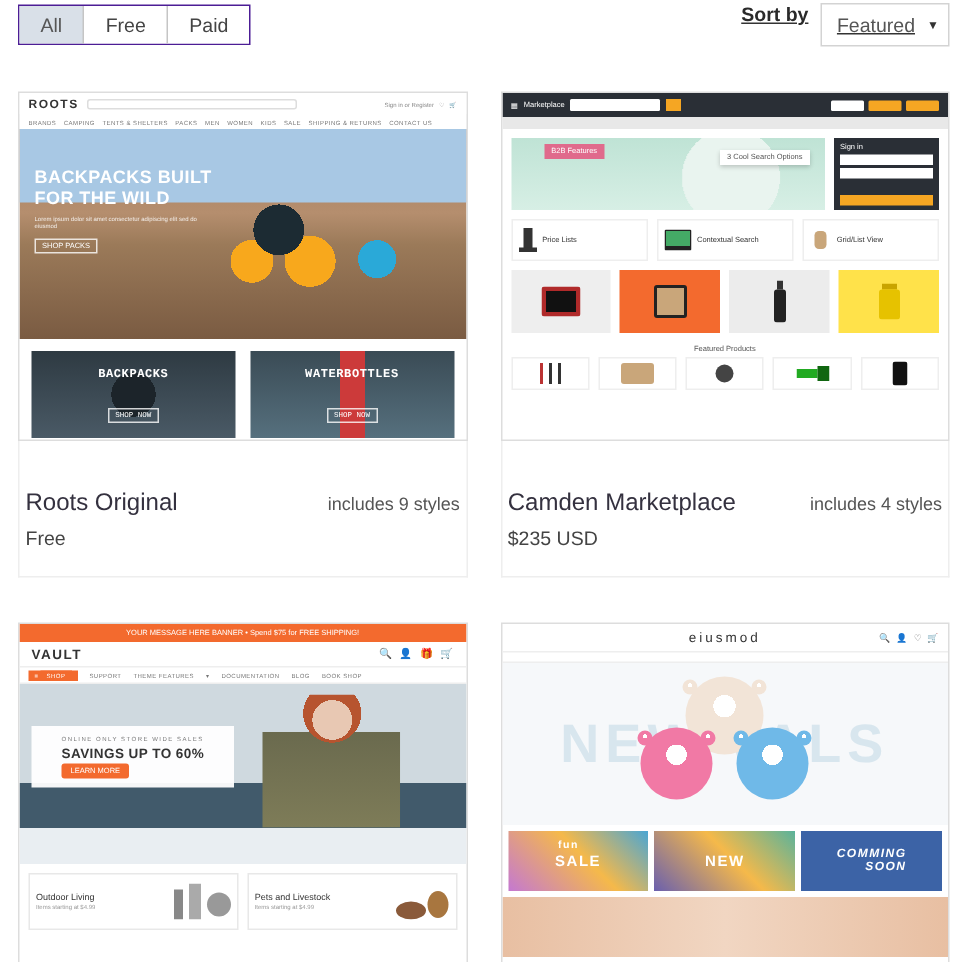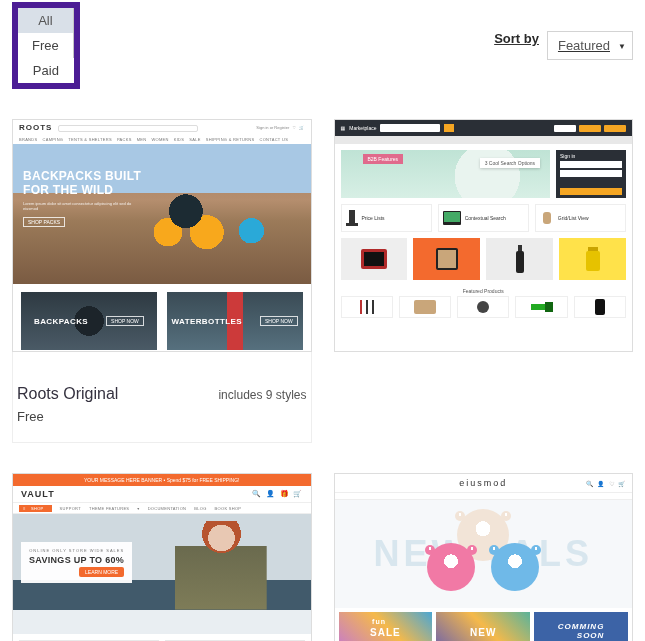--- a/index.html
+++ b/index.html
@@ -12,22 +12,21 @@
     color: #333;
   }
   .topbar {
     display: flex;
     justify-content: space-between;
     align-items: center;
     margin-bottom: 30px;
   }
   .filters {
     display: flex;
-    border: 6px solid #4c1d95;
-    flex-direction: column;
+    border: 1px solid #4c1d95;
   }
   .filters button {
     background: #fff;
     border: none;
     border-right: 1px solid #c5c5c5;
     padding: 5px 14px;
     font-size: 13px;
     cursor: pointer;
     color: #444;
   }
@@ -138,21 +137,21 @@
       radial-gradient(circle at 80% 62%, #2aa9d8 0 5%, transparent 5%),
       linear-gradient(#a8c8e4,#a8c8e4) 0 0/100% 35% no-repeat,
       linear-gradient(0deg,#7a5b42,#9b7a59 45%,#b58e6e 60%,#a67d5b);
     position:relative;color:#fff;padding:26px 10px 0 10px;
   }
   .roots .hero h2{font-size:12px;font-weight:800;line-height:1.15;letter-spacing:.3px;}
   .roots .hero .sub{font-size:4px;opacity:.85;margin-top:3px;max-width:120px;}
   .roots .hero .cta{margin-top:6px;}
   .roots .tiles{display:flex;gap:10px;padding:8px;}
   .roots .tile{
-    flex:1;height:58px;position:relative;color:#fff;display:flex;flex-direction:row;align-items:center;justify-content:center;gap:18px;
+    flex:1;height:58px;position:relative;color:#fff;display:flex;flex-direction:column;align-items:center;justify-content:center;gap:18px;font-family:Liberation Mono, monospace;
   }
   .roots .tile.bp{background:
       radial-gradient(circle at 50% 50%, #1c242a 0 20%, transparent 20%),
       linear-gradient(#2e3a42,#4a5a66);}
   .roots .tile.wb{background:
       linear-gradient(90deg, transparent 44%, #cc3a3a 44% 56%, transparent 56%),
       linear-gradient(#3a4b55,#56707e);}
   .roots .tlabel{font-size:8px;font-weight:800;letter-spacing:.4px;}
 
   
@@ -207,21 +206,21 @@
   }
   .vault .hero .person{
     position:absolute;right:8%;top:6%;width:44%;height:88%;
     background:
       radial-gradient(circle at 50% 16%, #e8c8b3 0 12%, transparent 12%),
       radial-gradient(circle at 50% 12%, #b7542f 0 17%, transparent 17%),
       linear-gradient(#6a6a4e,#7e7c58) 50% 60%/70% 60% no-repeat;
     border-radius:6px 6px 0 0;
   }
   .vault .hero .badge{
-    position:absolute;left:8px;top:28px;background:rgba(255,255,255,.95);padding:6px 8px;text-align:right;
+    position:absolute;left:8px;top:28px;background:rgba(255,255,255,.95);padding:6px 20px;text-align:left;
   }
   .vault .hero .badge .s1{font-size:4px;color:#777;letter-spacing:1px;}
   .vault .hero .badge .s2{font-size:9px;font-weight:800;letter-spacing:.3px;margin:2px 0;}
   .vault .hero .badge .s3{display:inline-block;background:#f36a2e;color:#fff;font-size:5px;padding:2px 6px;border-radius:2px;}
   .vault .cats{display:flex;gap:6px;padding:6px;}
   .vault .cat{flex:1;border:1px solid #e8e8e8;height:38px;display:flex;align-items:center;gap:4px;padding:0 4px;}
   .vault .cat .t{font-size:6px;color:#333;}
   .vault .cat .sub{font-size:4px;color:#999;}
 
   
@@ -264,21 +263,21 @@
       <span class="caret">▼</span>
     </div>
   </div>
 </div>
 
 <div class="grid">
 
   <div class="card">
     <div class="thumb roots">
       <div class="sitebar">
-        <span style="display:flex;align-items:flex-end">
+        <span style="display:flex;align-items:center">
           <span class="logo">ROOTS</span>
           <span class="searchmock"></span>
         </span>
         <span style="font-size:4px;color:#888">Sign in or Register &nbsp; ♡ &nbsp; 🛒</span>
       </div>
       <div class="navbar">
         <span>BRANDS</span>
           <span>CAMPING</span>
           <span>TENTS &amp; SHELTERS</span>
           <span>PACKS</span>
@@ -414,20 +413,27 @@
               <rect x="0" y="4" width="14" height="6" fill="#2a2"></rect>
               <rect x="14" y="2" width="8" height="10" fill="#161"></rect>
             </svg>
           </div>
         <div class="fp">
             <svg width="10" height="16">
               <rect width="10" height="16" rx="2" fill="#111"></rect>
             </svg>
           </div>
       </div>
+    </div>
+    <div class="info">
+      <div class="row1">
+        <span class="title">Camden Marketplace</span>
+        <span class="styles">includes 4 styles</span>
+      </div>
+      <div class="price">$235 USD</div>
     </div>
   </div>
 
   <div class="card">
     <div class="thumb vault">
       <div class="promo">YOUR MESSAGE HERE BANNER • Spend $75 for FREE SHIPPING!</div>
       <div class="head">
         <span class="logo">VAULT</span>
         <span class="ricons">
             <span>🔍</span>

